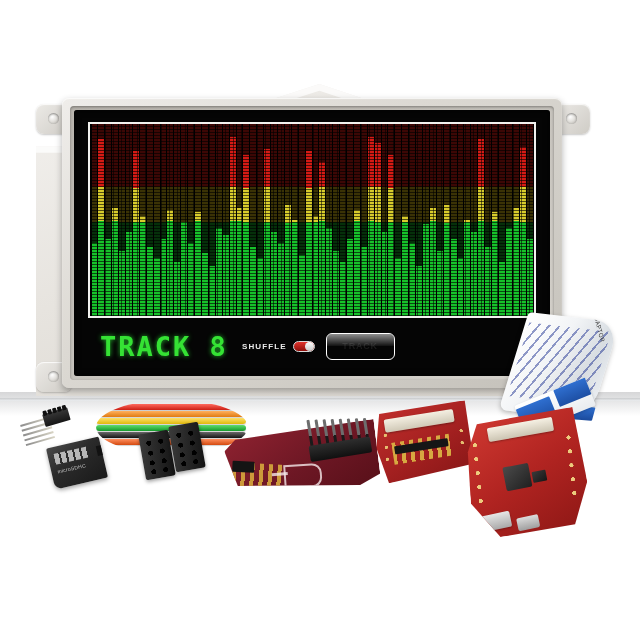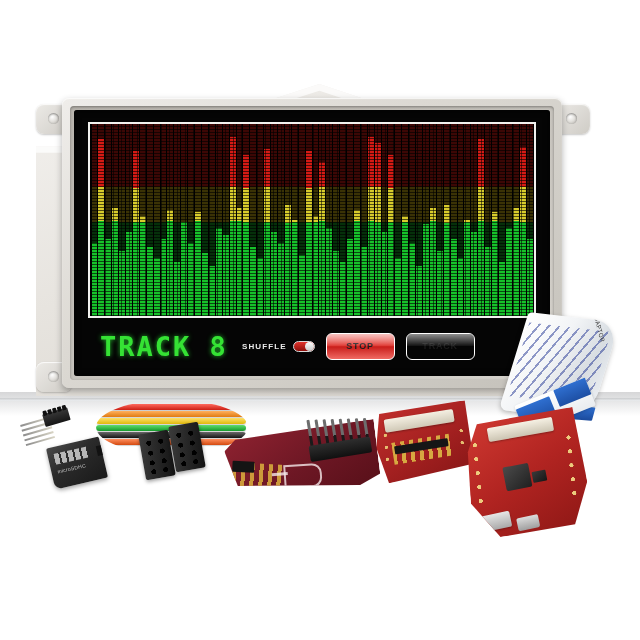--- a/index.html
+++ b/index.html
@@ -843,21 +843,20 @@
     <div class="controls">
       <div class="track-label">TRACK 8</div>
 
       <div class="shuffle-group">
         <span class="shuffle-text">SHUFFLE</span>
         <span class="toggle">
           <span class="knob"></span>
         </span>
       </div>
 
-      <div class="btn btn-stop">STOP</div>
       <div class="btn btn-next">TRACK</div>
     </div>
   </div>
 
   <div class="ffc">
     <div class="ffc-body">
       <div class="ffc-print"></div>
       <div class="ffc-text">ADAPTOR</div>
     </div>
     <div class="ffc-blue1"></div>

